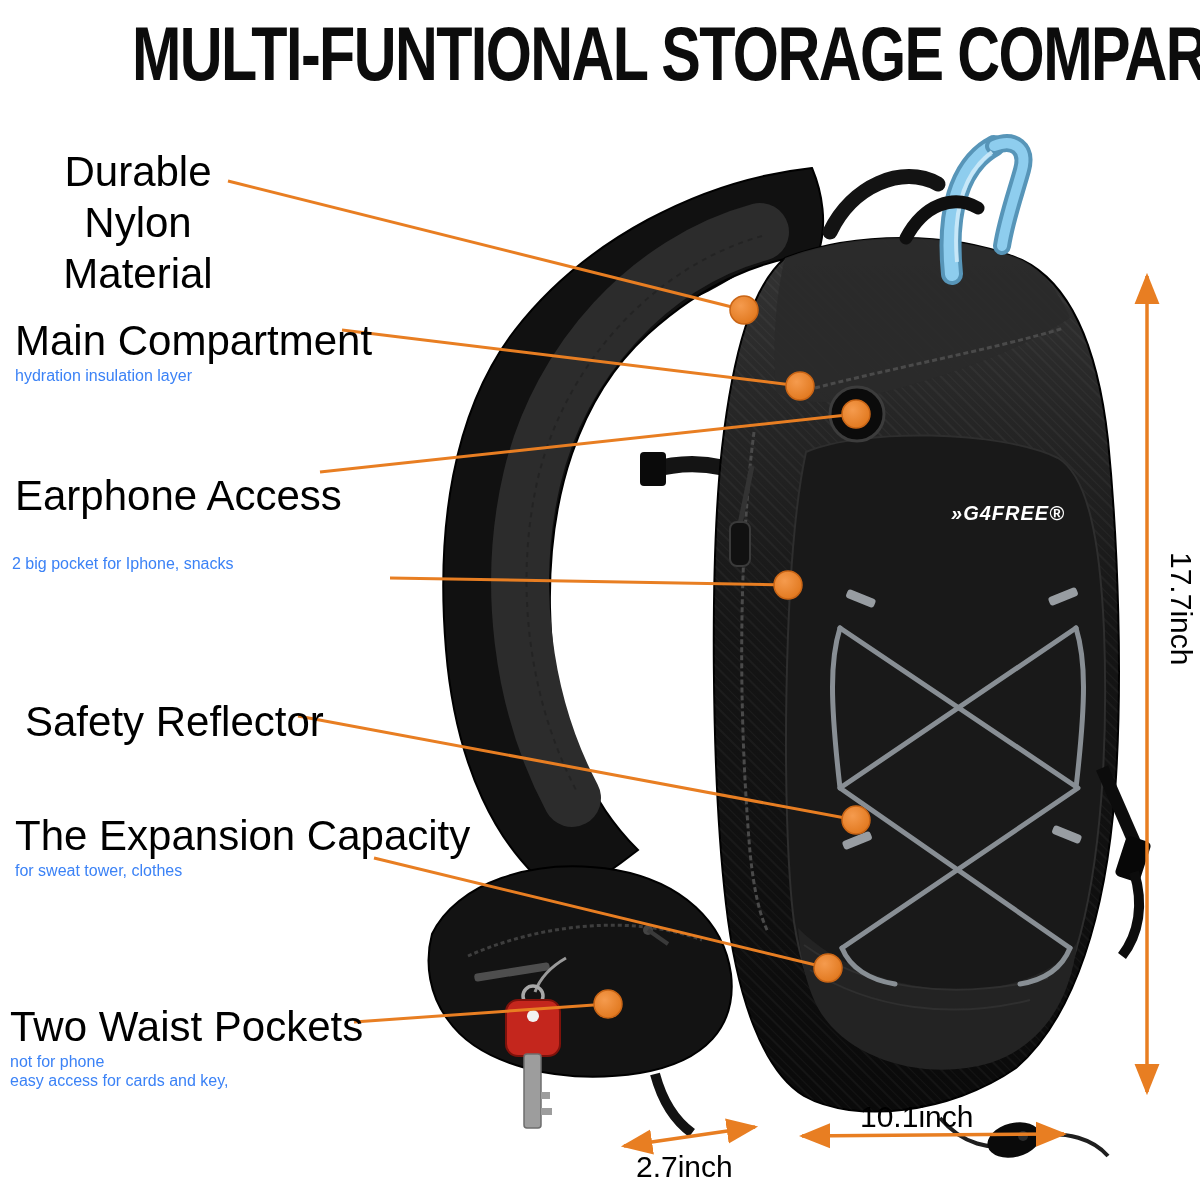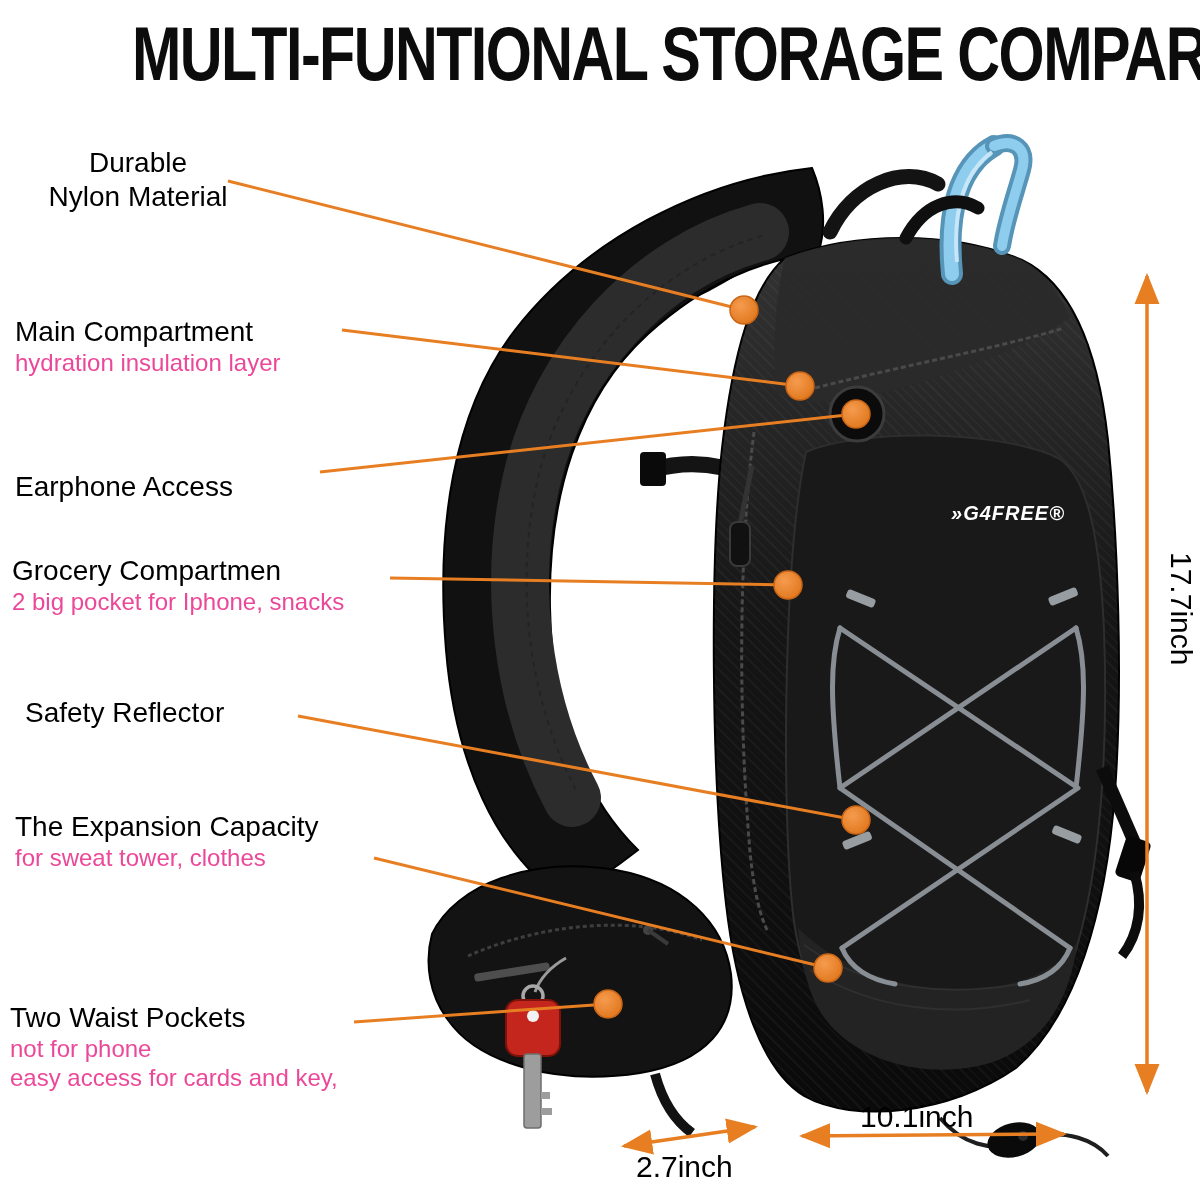--- a/index.html
+++ b/index.html
@@ -5,22 +5,22 @@
   html,body{margin:0;padding:0;background:#fff;}
   .page{position:relative;width:1200px;height:1200px;background:#ffffff;overflow:hidden;
         font-family:"Liberation Sans",sans-serif;color:#000;}
   .layer{position:absolute;left:0;top:0;width:1200px;height:1200px;}
   .pack-layer{z-index:1;}
   .overlay-layer{z-index:3;}
   .title{position:absolute;top:10px;left:0;width:1200px;margin:0;text-align:center;
          font-size:76px;font-weight:bold;letter-spacing:-2px;white-space:nowrap;
          transform:scaleX(0.78);transform-origin:center top;color:#0c0c0c;z-index:4;}
   .callout{position:absolute;z-index:5;}
-  .c-main{font-size:28px;line-height:1.22;color:#000;}
-  .c-sub{font-size:24px;line-height:1.2;color:#ec4899;}
+  .c-main{font-size:42px;line-height:1.22;color:#000;}
+  .c-sub{font-size:16px;line-height:1.2;color:#3b82f6;}
   .co1{left:18px;top:146px;width:240px;text-align:center;}
   .co2{left:15px;top:315px;}
   .co3{left:15px;top:450px;margin-top:20px;}
   .co4{left:12px;top:554px;}
   .co5{left:25px;top:696px;}
   .co6{left:15px;top:810px;}
   .co7{left:10px;top:1001px;}
   .dim{position:absolute;font-size:30px;color:#000;z-index:5;white-space:nowrap;}
   .dimH{left:1198px;top:552px;transform:rotate(90deg);transform-origin:0 0;}
   .dimD{left:636px;top:1150px;text-align:right;}
@@ -175,21 +175,20 @@
   <div class="callout co2">
     <div class="c-main">Main Compartment</div>
     <div class="c-sub">hydration insulation layer</div>
   </div>
 
   <div class="callout co3">
     <div class="c-main">Earphone Access</div>
   </div>
 
   <div class="callout co4">
-    <div class="c-main">Grocery Compartmen</div>
     <div class="c-sub">2 big pocket for Iphone, snacks</div>
   </div>
 
   <div class="callout co5">
     <div class="c-main">Safety Reflector</div>
   </div>
 
   <div class="callout co6">
     <div class="c-main">The Expansion Capacity</div>
     <div class="c-sub">for sweat tower, clothes</div>

